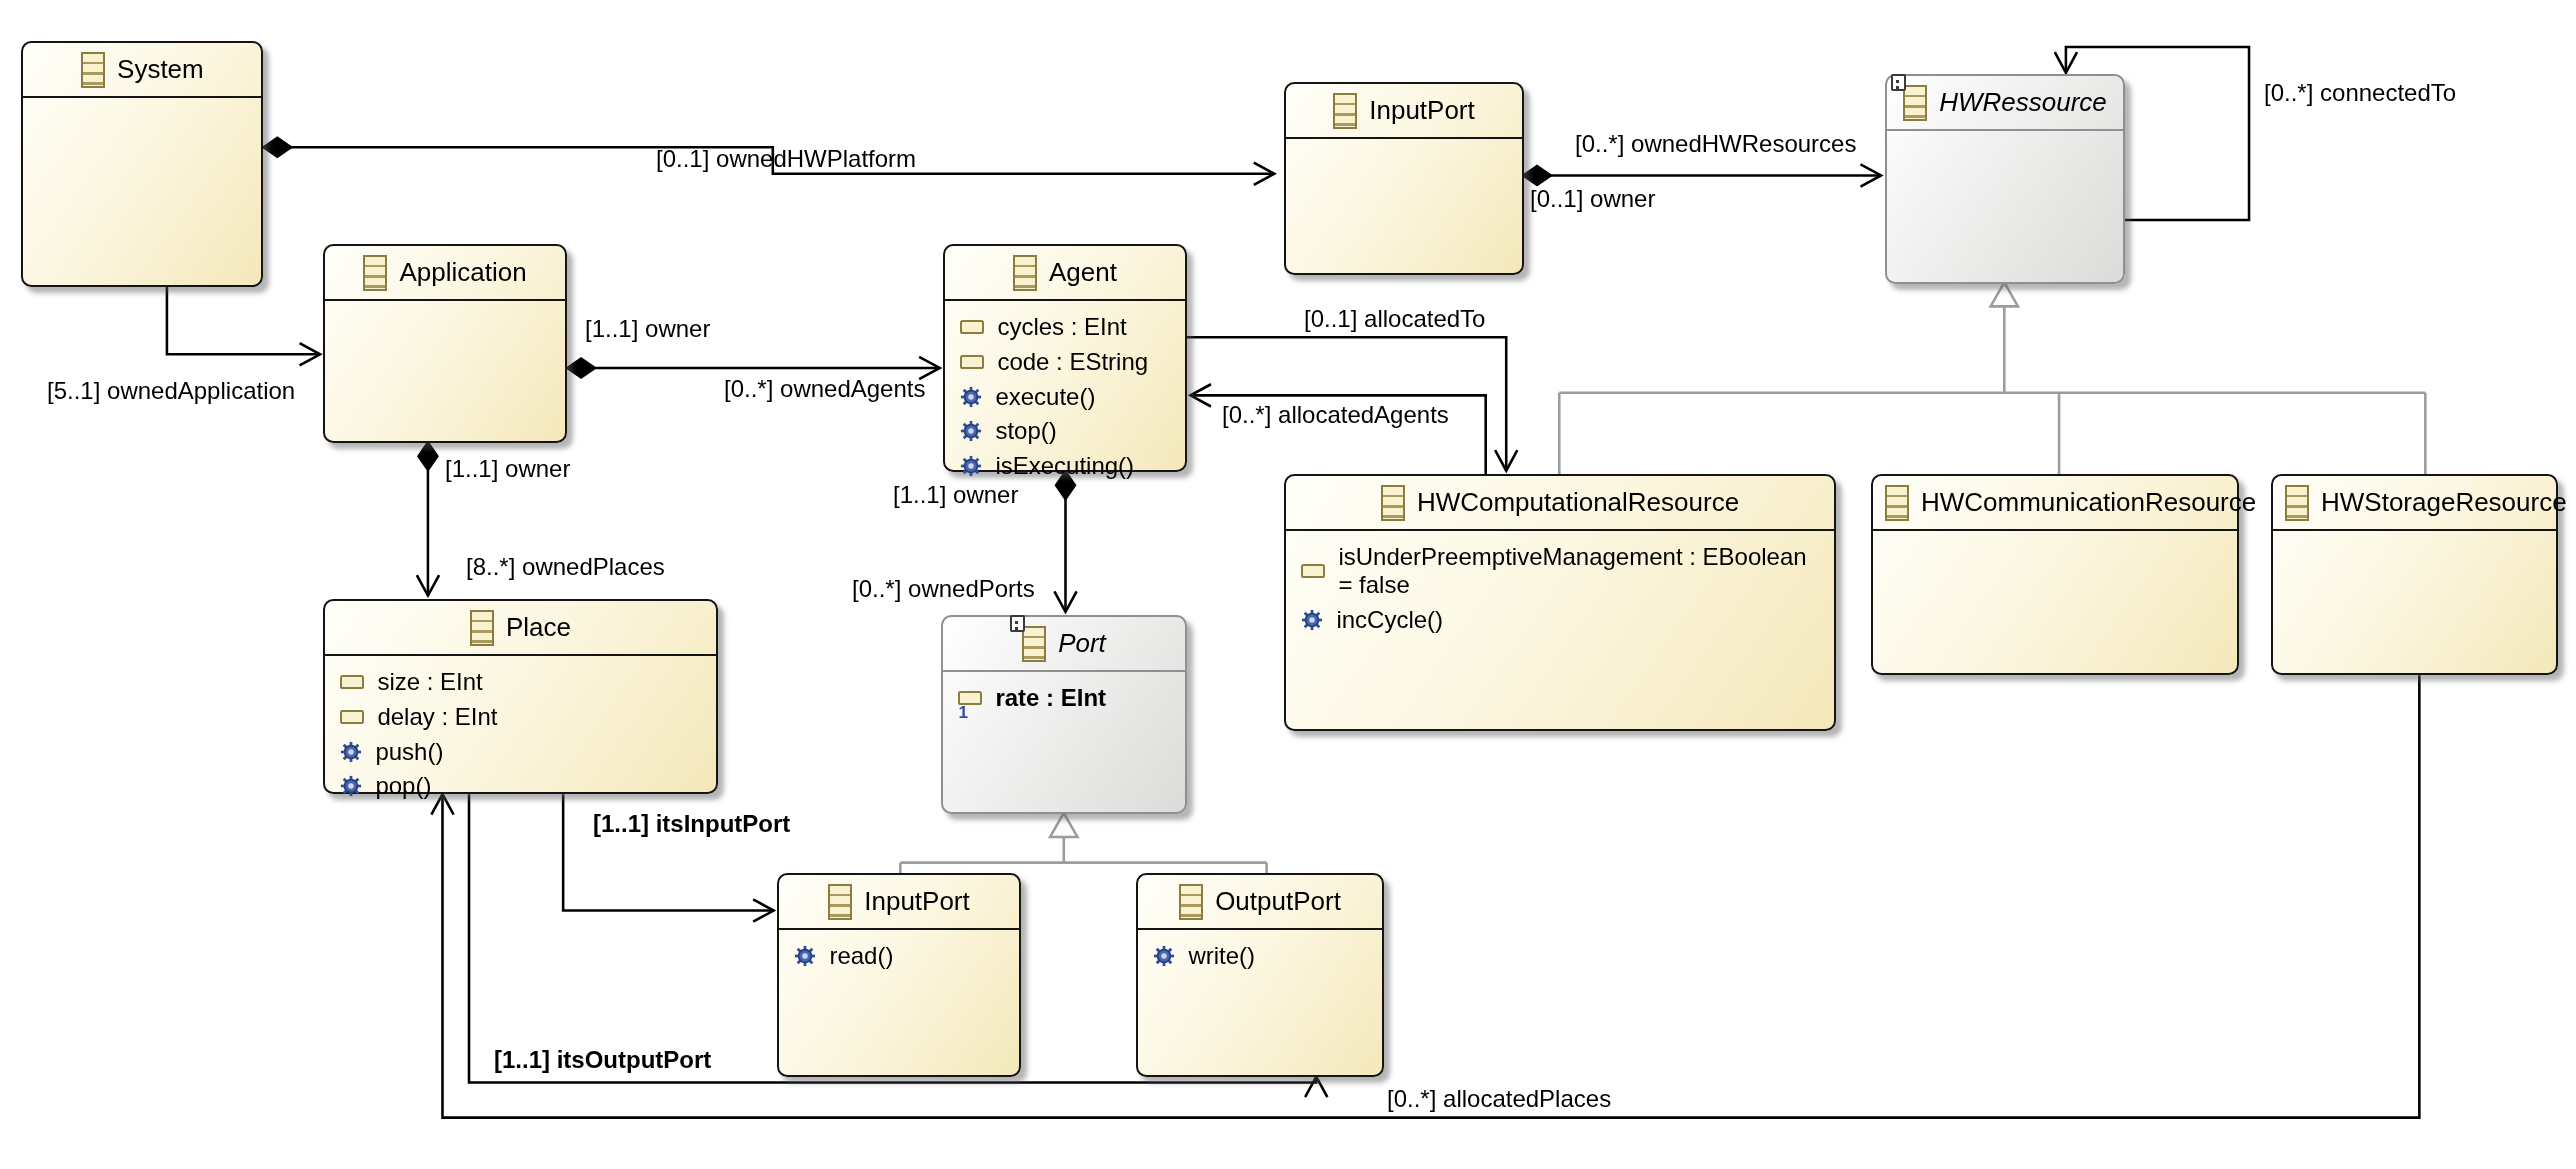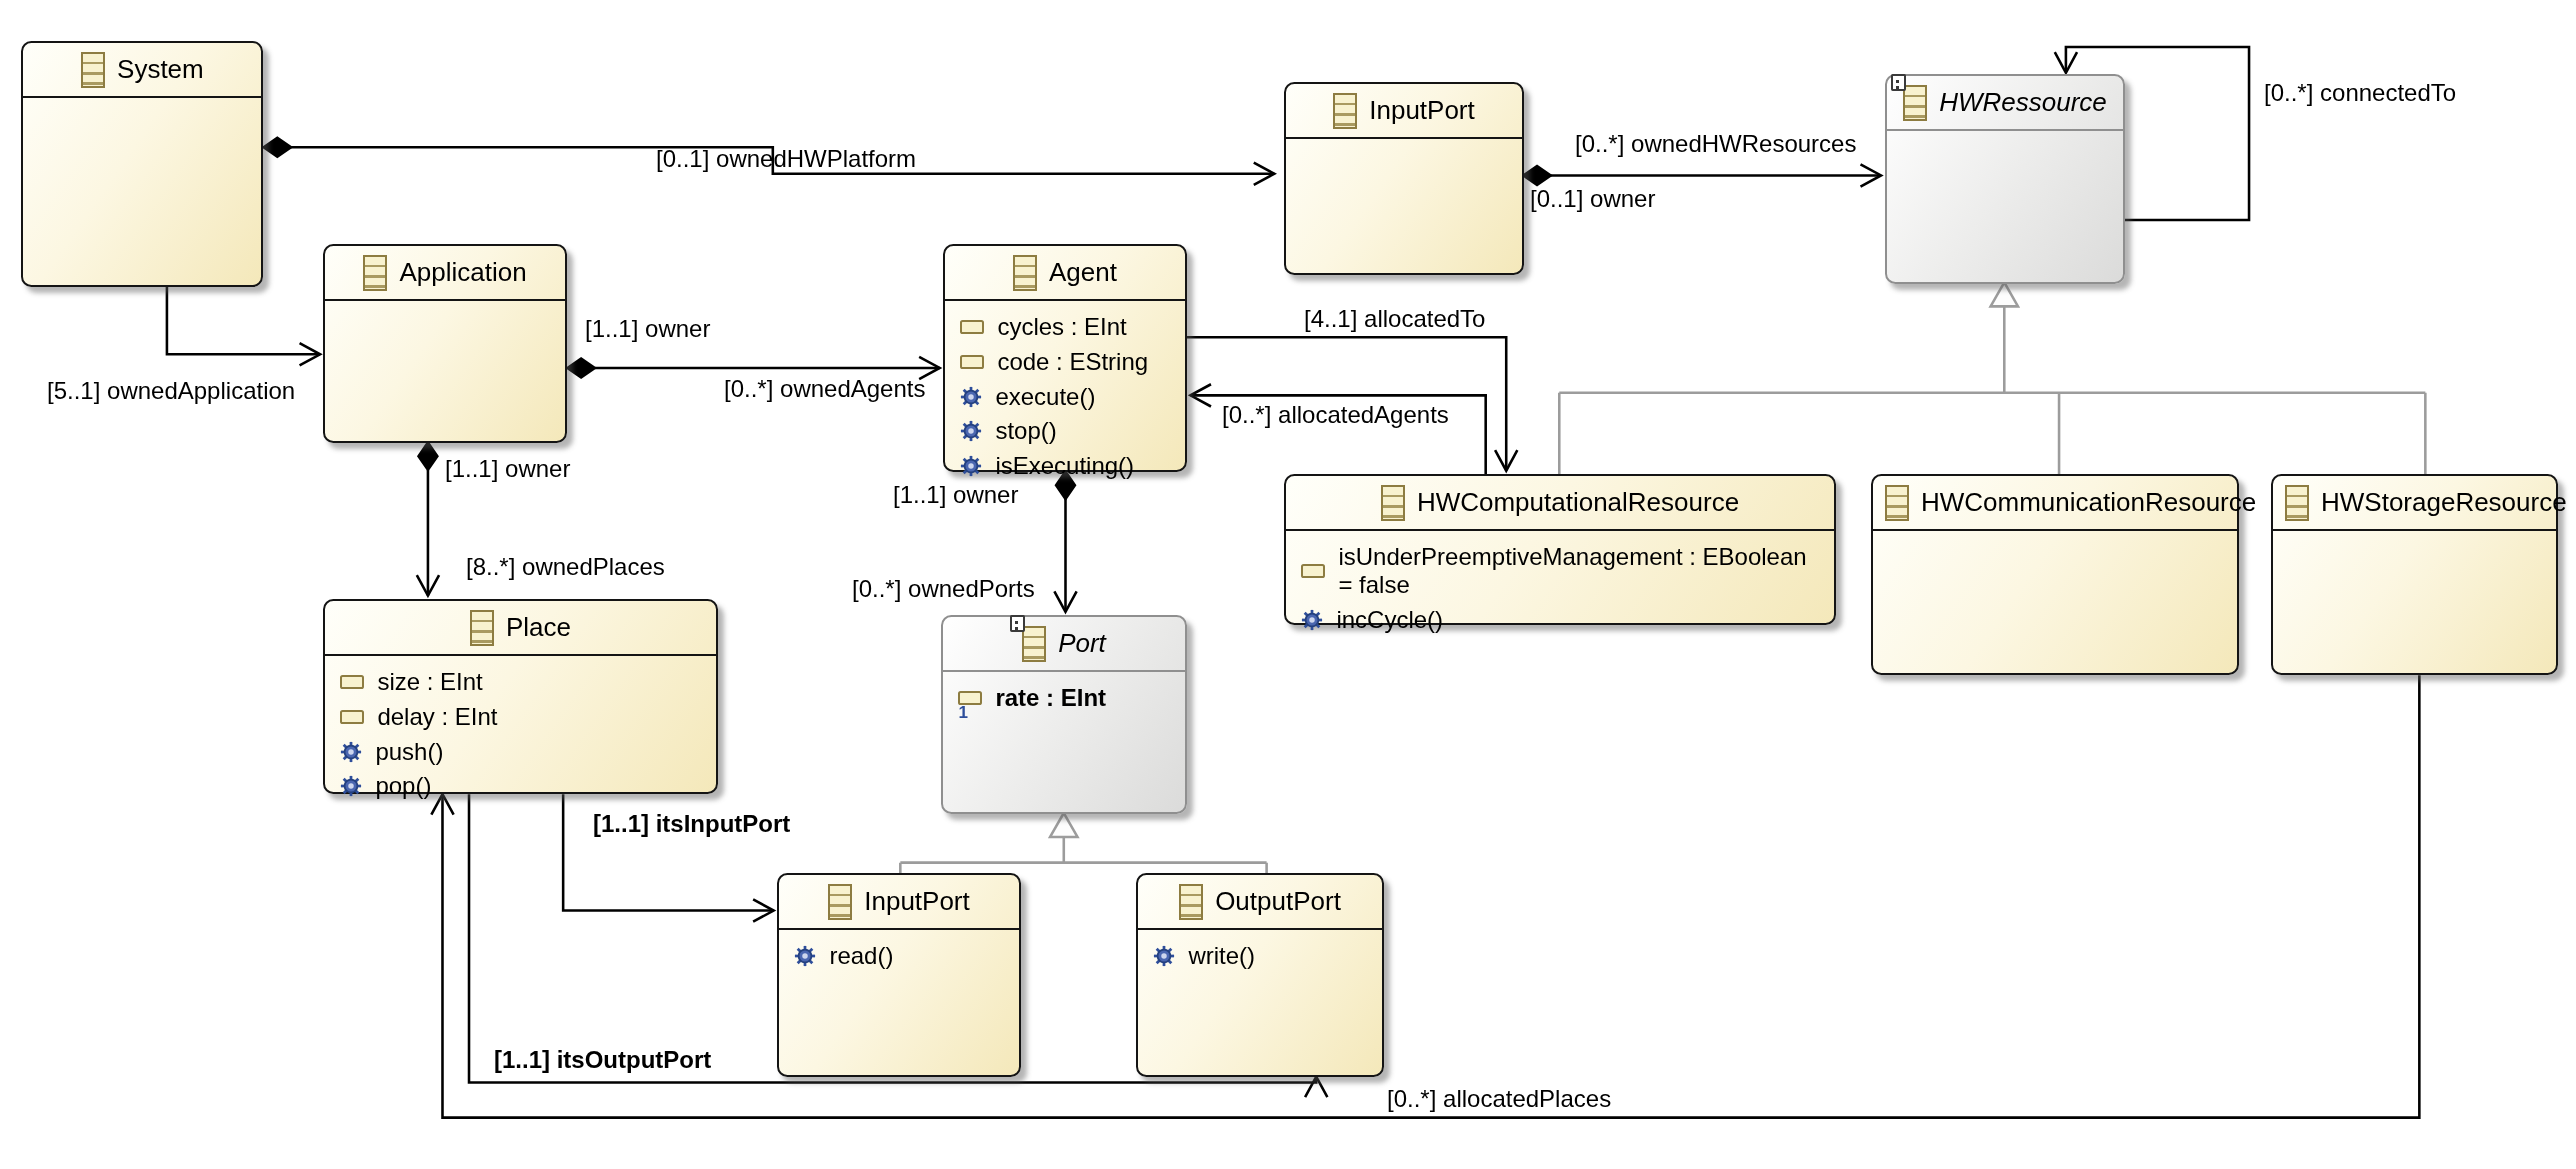--- a/index.html
+++ b/index.html
@@ -144,21 +144,21 @@
     </g>
   </svg>
 
   <div class="elbl" style="left:656px;top:145px">[0..1] ownedHWPlatform</div>
   <div class="elbl" style="left:1575px;top:130px">[0..*] ownedHWResources</div>
   <div class="elbl" style="left:1530px;top:185px">[0..1] owner</div>
   <div class="elbl" style="left:2264px;top:79px">[0..*] connectedTo</div>
   <div class="elbl" style="left:47px;top:377px">[5..1] ownedApplication</div>
   <div class="elbl" style="left:585px;top:315px">[1..1] owner</div>
   <div class="elbl" style="left:724px;top:375px">[0..*] ownedAgents</div>
-  <div class="elbl" style="left:1304px;top:305px">[4..1] allocatedTo</div>
+  <div class="elbl" style="left:1304px;top:305px">[0..1] allocatedTo</div>
   <div class="elbl" style="left:1222px;top:401px">[0..*] allocatedAgents</div>
   <div class="elbl" style="left:445px;top:455px">[1..1] owner</div>
   <div class="elbl" style="left:466px;top:553px">[8..*] ownedPlaces</div>
   <div class="elbl" style="left:893px;top:481px">[1..1] owner</div>
   <div class="elbl" style="left:852px;top:575px">[0..*] ownedPorts</div>
   <div class="elbl b" style="left:593px;top:810px">[1..1] itsInputPort</div>
   <div class="elbl b" style="left:494px;top:1046px">[1..1] itsOutputPort</div>
   <div class="elbl" style="left:1387px;top:1085px">[0..*] allocatedPlaces</div>
 
   <div class="ucl" style="left:21.4px;top:41px;width:242px;height:246px">
@@ -253,21 +253,21 @@
               <line x1="20" y1="4" x2="4" y2="20"></line>
             </g>
             <circle cx="12" cy="12" r="7" fill="#4a66b0" stroke="#24407e" stroke-width="2"></circle>
             <circle cx="12" cy="12" r="3" fill="#cdd6ee"></circle>
           </svg>
         <span class="mtext">isExecuting()</span>
       </div>
     </div>
   </div>
 
-  <div class="ucl" style="left:1284px;top:474px;width:552px;height:151px">
+  <div class="ucl" style="left:1284px;top:474px;width:552px;height:257px">
     <div class="hd">
       <span class="cicon-wrap">
           <span class="cicon"></span>
         </span>
       <span>HWComputationalResource</span>
     </div>
     <div class="bd">
       <div class="mrow">
         <span class="attr-ic"></span>
         <span class="mtext wrapattr">isUnderPreemptiveManagement : EBoolean = false</span>

